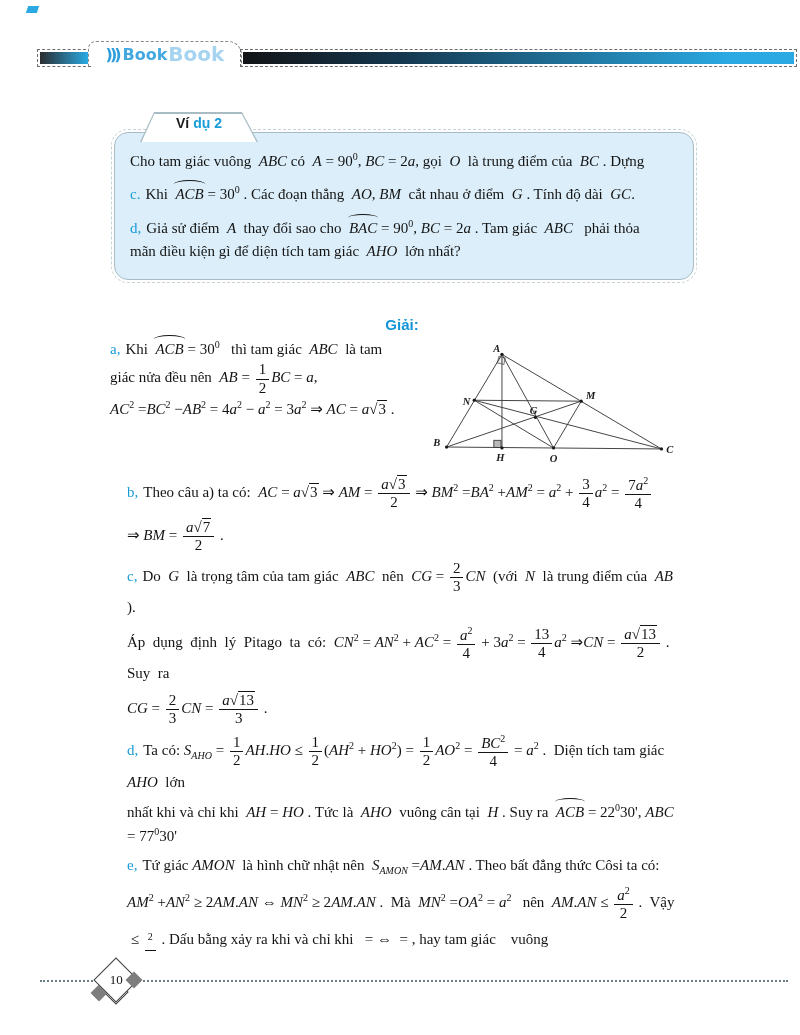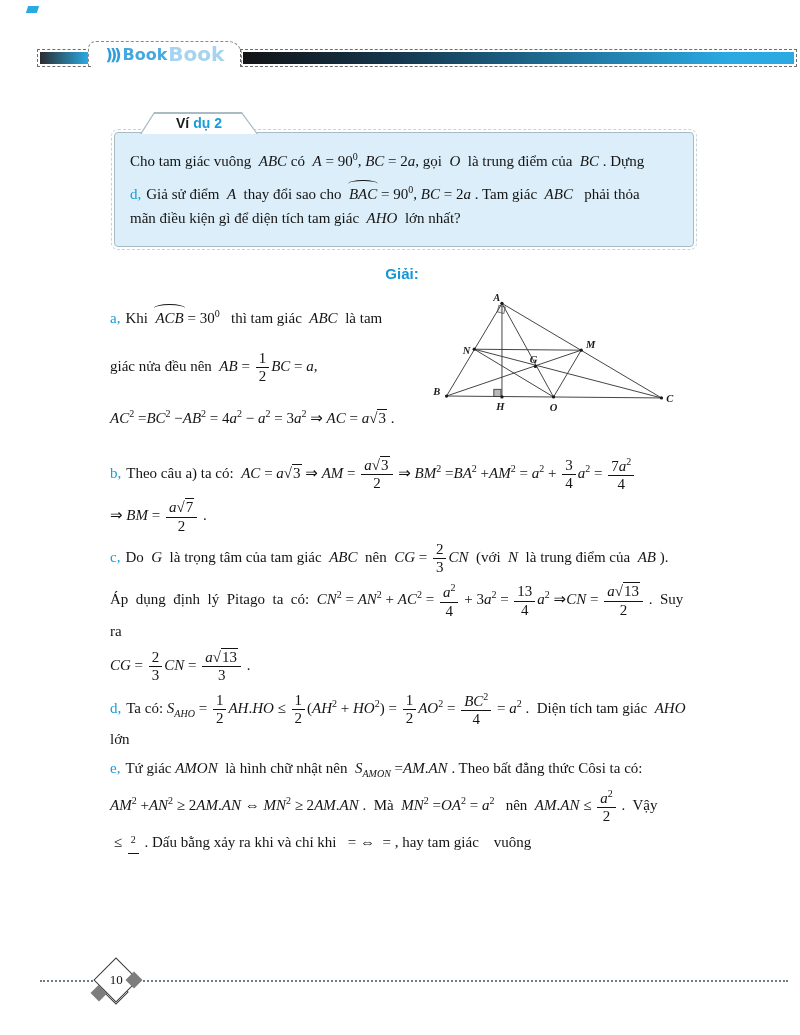--- a/index.html
+++ b/index.html
@@ -16,31 +16,31 @@
       display:flex;align-items:center;justify-content:center;gap:1px;}
   .hdr-bar-right{position:absolute;left:243px;right:6px;top:12px;height:12px;
       background:linear-gradient(90deg,#131416,#15374e 28%,#2aa9e2 88%);outline:1.5px dashed #6d6d6d;outline-offset:2px;}
   .chev{font-family:"DejaVu Sans",sans-serif;font-weight:700;font-size:16px;color:#2f9ddb;letter-spacing:-3px;margin-right:3px;}
   .mega{font-family:"DejaVu Sans",sans-serif;font-weight:700;font-size:16px;color:#45a9e1;}
   .book{font-family:"DejaVu Sans",sans-serif;font-weight:700;font-size:20px;color:#a6d4f0;}
 
   
   .content{width:584px;margin-left:110px;}
   .exwrap{position:relative;margin-top:64px;margin-left:4px;}
-  .extab{position:absolute;top:-20px;left:26px;width:118px;height:22px;}
+  .extab{position:absolute;top:-20px;left:26px;width:118px;height:30px;}
   .extab .t-border{position:absolute;inset:0;background:#a9bcc4;
       clip-path:polygon(14px 0,calc(100% - 16px) 0,100% 100%,0 100%);}
   .extab .t-fill{position:absolute;left:1.5px;right:1.5px;top:1.5px;bottom:0;background:#fff;
       clip-path:polygon(13px 0,calc(100% - 15px) 0,100% 100%,0 100%);}
   .extab .t-text{position:relative;text-align:center;font-family:"Liberation Sans",sans-serif;
       font-weight:700;font-size:14px;line-height:22px;}
   .extab-vi{color:#1c1c1c;}
   .extab-du{color:#1a9cd8;margin-left:4px;}
   .exbox{background:#dbeef9;border:1.6px solid #a9bcc4;outline:1px dashed #c6d4da;outline-offset:2px;
-      border-radius:4px;padding:14px 29px 16px 15px;}
+      border-radius:14px;padding:14px 29px 16px 15px;}
   .mline{white-space:pre-wrap;font-size:15px;line-height:1.55;}
   .exline{margin:2px 0;}
   .exitem{margin:9px 0 0 0;}
   .lbl{color:#1a9cd8;margin-right:5px;}
 
   
   .mi{font-style:italic;}
   sup{font-size:10px;}
   sub{font-size:10px;}
   .frac{display:inline-flex;flex-direction:column;align-items:center;vertical-align:middle;
@@ -48,27 +48,27 @@
   .frac .num{padding:0 3px;border-bottom:1.2px solid #141414;display:block;}
   .frac .den{padding:0 3px;display:block;}
   .sqrt{white-space:nowrap;}
   .sqrt .rad{font-style:normal;}
   .sqrt .vin{border-top:1.3px solid #141414;padding:0 1px;}
   .arc{position:relative;display:inline-block;}
   .arc::before{content:"";position:absolute;left:-1px;right:-1px;top:-3px;height:7px;
       border-top:1.6px solid #141414;border-radius:100% 100% 0 0;}
 
   
-  .giai{margin-top:18px;text-align:center;font-family:"Liberation Sans",sans-serif;
+  .giai{margin-top:36px;text-align:center;font-family:"Liberation Sans",sans-serif;
         font-weight:700;font-size:15px;color:#1296d8;}
   .sol{margin-top:4px;}
-  .sline{margin:6px 0;}
+  .sline{margin:6px 17px;}
   .sol-a-row{display:flex;align-items:flex-start;margin-top:2px;}
   .sol-a-text{flex:0 0 318px;}
-  .sol-a-text .sline{margin:20px 0;}
+  .sol-a-text .sline{margin:0 0;}
   .fig{flex:1;margin:4px 0 0 4px;}
   .fig svg{display:block;}
   .flbl{font-family:"Liberation Serif",serif;font-style:italic;font-weight:700;font-size:11px;fill:#1a1a1a;}
 
   
   .ftr{position:absolute;left:0;right:0;top:966px;height:60px;}
   .dotline{position:absolute;left:40px;right:12px;top:14px;border-top:2.5px dotted #6b7d86;}
   .d{position:absolute;transform:rotate(45deg);box-sizing:border-box;}
   .d-small{left:107px;top:17px;width:18px;height:18px;background:#fff;border:1.5px solid #3b3b3b;}
   .d-gray-left{left:93px;top:21px;width:12px;height:12px;background:#7d7d7d;}
@@ -99,20 +99,21 @@
     <section class="exwrap">
       <div class="extab">
         <div class="t-border"></div>
         <div class="t-fill"></div>
         <div class="t-text">
           <span class="extab-vi">Ví</span><span class="extab-du">dụ 2</span>
         </div>
       </div>
       <div class="exbox">
         <p class="mline exline">Cho tam giác vuông  <span class="mi">ABC</span> có  <span class="mi">A</span> = 90<sup>0</sup>, <span class="mi">BC</span> = 2<span class="mi">a</span>, gọi  <span class="mi">O</span>  là trung điểm của  <span class="mi">BC</span> . Dựng</p>
+        <p class="mline exitem"><span class="lbl">c.</span><span>Khi  <span class="arc"><span class="mi">ACB</span></span> = 30<sup>0</sup> . Các đoạn thẳng  <span class="mi">AO</span>, <span class="mi">BM</span>  cắt nhau ở điểm  <span class="mi">G</span> . Tính độ dài  <span class="mi">GC</span>.</span></p>
         <p class="mline exitem"><span class="lbl">d,</span><span>Giả sử điểm  <span class="mi">A</span>  thay đổi sao cho  <span class="arc"><span class="mi">BAC</span></span> = 90<sup>0</sup>, <span class="mi">BC</span> = 2<span class="mi">a</span> . Tam giác  <span class="mi">ABC</span>   phải thỏa mãn điều kiện gì để diện tích tam giác  <span class="mi">AHO</span>  lớn nhất?</span></p>
       </div>
     </section>
 
     <div class="giai">Giải:</div>
 
     <section class="sol">
 
       <div class="sol-a-row">
         <div class="sol-a-text">
@@ -165,20 +166,21 @@
       </div>
 
       <div>
         <p class="mline sline"><span class="lbl">c,</span><span>Do  <span class="mi">G</span>  là trọng tâm của tam giác  <span class="mi">ABC</span>  nên  <span class="mi">CG</span> = <span class="frac"><span class="num">2</span><span class="den">3</span></span><span class="mi">CN</span>  (với  <span class="mi">N</span>  là trung điểm của  <span class="mi">AB</span> ).</span></p>
         <p class="mline sline">Áp  dụng  định  lý  Pitago  ta  có:  <span class="mi">CN</span><sup>2</sup> = <span class="mi">AN</span><sup>2</sup> + <span class="mi">AC</span><sup>2</sup> = <span class="frac"><span class="num"><span class="mi">a</span><sup>2</sup></span><span class="den">4</span></span> + 3<span class="mi">a</span><sup>2</sup> = <span class="frac"><span class="num">13</span><span class="den">4</span></span><span class="mi">a</span><sup>2</sup> ⇒<span class="mi">CN</span> = <span class="frac"><span class="num"><span class="mi">a</span><span class="sqrt"><span class="rad">√</span><span class="vin">13</span></span></span><span class="den">2</span></span> .  Suy  ra</p>
         <p class="mline sline"><span class="mi">CG</span> = <span class="frac"><span class="num">2</span><span class="den">3</span></span><span class="mi">CN</span> = <span class="frac"><span class="num"><span class="mi">a</span><span class="sqrt"><span class="rad">√</span><span class="vin">13</span></span></span><span class="den">3</span></span> .</p>
       </div>
 
       <div>
         <p class="mline sline"><span class="lbl">d,</span><span>Ta có: <span class="mi">S</span><sub><span class="mi">AHO</span></sub> = <span class="frac"><span class="num">1</span><span class="den">2</span></span><span class="mi">AH</span>.<span class="mi">HO</span> ≤ <span class="frac"><span class="num">1</span><span class="den">2</span></span>(<span class="mi">AH</span><sup>2</sup> + <span class="mi">HO</span><sup>2</sup>) = <span class="frac"><span class="num">1</span><span class="den">2</span></span><span class="mi">AO</span><sup>2</sup> = <span class="frac"><span class="num"><span class="mi">BC</span><sup>2</sup></span><span class="den">4</span></span> = <span class="mi">a</span><sup>2</sup> .  Diện tích tam giác  <span class="mi">AHO</span>  lớn</span></p>
+        <p class="mline sline">nhất khi và chỉ khi  <span class="mi">AH</span> = <span class="mi">HO</span> . Tức là  <span class="mi">AHO</span>  vuông cân tại  <span class="mi">H</span> . Suy ra  <span class="arc"><span class="mi">ACB</span></span> = 22<sup>0</sup>30', <span class="mi">ABC</span> = 77<sup>0</sup>30'</p>
       </div>
 
       <div>
         <p class="mline sline"><span class="lbl">e,</span><span>Tứ giác <span class="mi">AMON</span>  là hình chữ nhật nên  <span class="mi">S</span><sub><span class="mi">AMON</span></sub> =<span class="mi">AM</span>.<span class="mi">AN</span> . Theo bất đẳng thức Côsi ta có:</span></p>
         <p class="mline sline"><span class="mi">AM</span><sup>2</sup> +<span class="mi">AN</span><sup>2</sup> ≥ 2<span class="mi">AM</span>.<span class="mi">AN</span> ⇔ <span class="mi">MN</span><sup>2</sup> ≥ 2<span class="mi">AM</span>.<span class="mi">AN</span> .  Mà  <span class="mi">MN</span><sup>2</sup> =<span class="mi">OA</span><sup>2</sup> = <span class="mi">a</span><sup>2</sup>   nên  <span class="mi">AM</span>.<span class="mi">AN</span> ≤ <span class="frac"><span class="num"><span class="mi">a</span><sup>2</sup></span><span class="den">2</span></span> .  Vậy</p>
         <p class="mline sline"> ≤ <span class="frac"><span class="num"><sup>2</sup></span></span> . Dấu bằng xảy ra khi và chỉ khi   = ⇔  = , hay tam giác    vuông</p>
 
       </div>
 
     </section>

